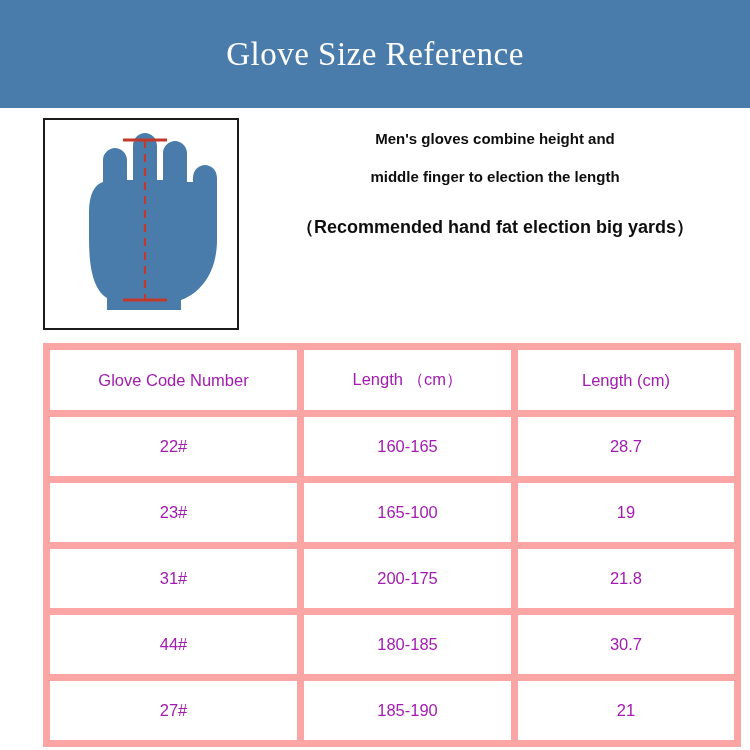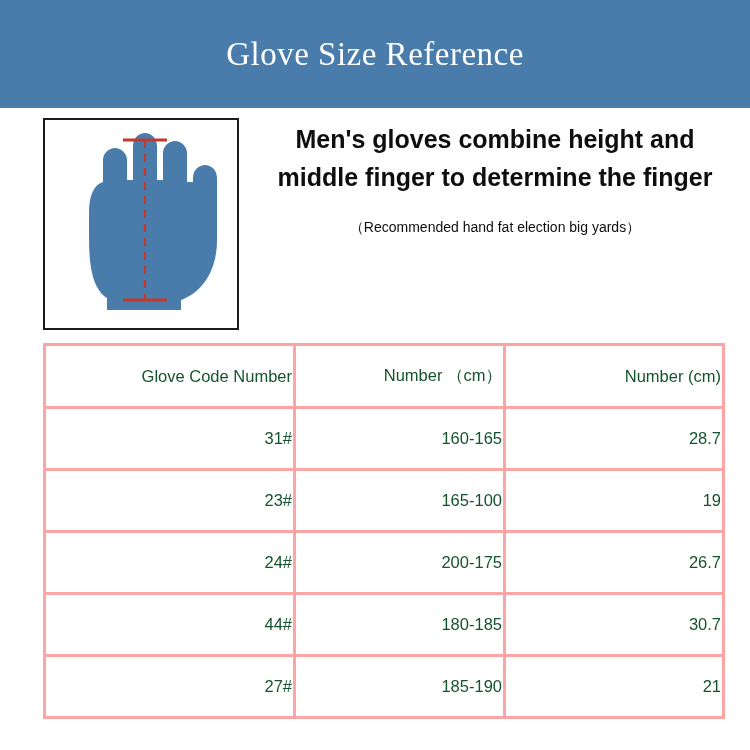--- a/index.html
+++ b/index.html
@@ -60,44 +60,44 @@
   }
   .desc {
     position: absolute;
     left: 250px;
     top: 12px;
     width: 490px;
   }
   .desc p {
     margin: 0;
     color: #0e0e0e;
-    font-size: 25px;
+    font-size: 15px;
     line-height: 38px;
     font-weight: bold;
     text-align: center;
     font-family: "Liberation Sans", sans-serif;
   }
   .desc p.note {
-    font-weight: normal;
-    font-size: 14px;
+    font-weight: bold;
+    font-size: 18px;
     margin-top: 12px;
   }
   table.size-table {
     position: absolute;
     left: 43px;
     top: 343px;
     width: 664px;
     border-collapse: collapse;
     table-layout: fixed;
   }
   table.size-table td {
-    border: 3px solid #fca5a5;
-    text-align: right;
+    border: 7px solid #fca5a5;
+    text-align: center;
     font-size: 16.5px;
-    color: #14532d;
+    color: #a21caf;
     height: 57px;
     font-family: "Liberation Sans", sans-serif;
   }
   table.size-table tr.head td {
     font-size: 16.5px;
     height: 58px;
   }
   .col0 { width: 245px; }
   .col1 { width: 205px; }
   .col2 { width: 214px; }
@@ -121,47 +121,47 @@
         <line x1="78" y1="20" x2="122" y2="20" stroke="#c0392b" stroke-width="3"></line>
 
         <line x1="78" y1="180" x2="122" y2="180" stroke="#c0392b" stroke-width="3"></line>
 
         <line x1="100" y1="20" x2="100" y2="180" stroke="#c0392b" stroke-width="2.2" stroke-dasharray="8,6"></line>
       </svg>
     </div>
 
     <div class="desc">
       <p>Men's gloves combine height and</p>
-      <p>middle finger to determine the finger</p>
+      <p>middle finger to election the length</p>
       <p class="note">（Recommended hand fat election big yards）</p>
     </div>
 
   </div>
 
   <table class="size-table">
     <tbody>
       <tr class="head">
         <td class="col0">Glove Code Number</td>
-        <td class="col1">Number （cm）</td>
-        <td class="col2">Number (cm)</td>
+        <td class="col1">Length （cm）</td>
+        <td class="col2">Length (cm)</td>
       </tr>
       <tr>
-        <td>31#</td>
+        <td>22#</td>
         <td>160-165</td>
         <td>28.7</td>
       </tr>
       <tr>
         <td>23#</td>
         <td>165-100</td>
         <td>19</td>
       </tr>
       <tr>
-        <td>24#</td>
+        <td>31#</td>
         <td>200-175</td>
-        <td>26.7</td>
+        <td>21.8</td>
       </tr>
       <tr>
         <td>44#</td>
         <td>180-185</td>
         <td>30.7</td>
       </tr>
       <tr>
         <td>27#</td>
         <td>185-190</td>
         <td>21</td>

